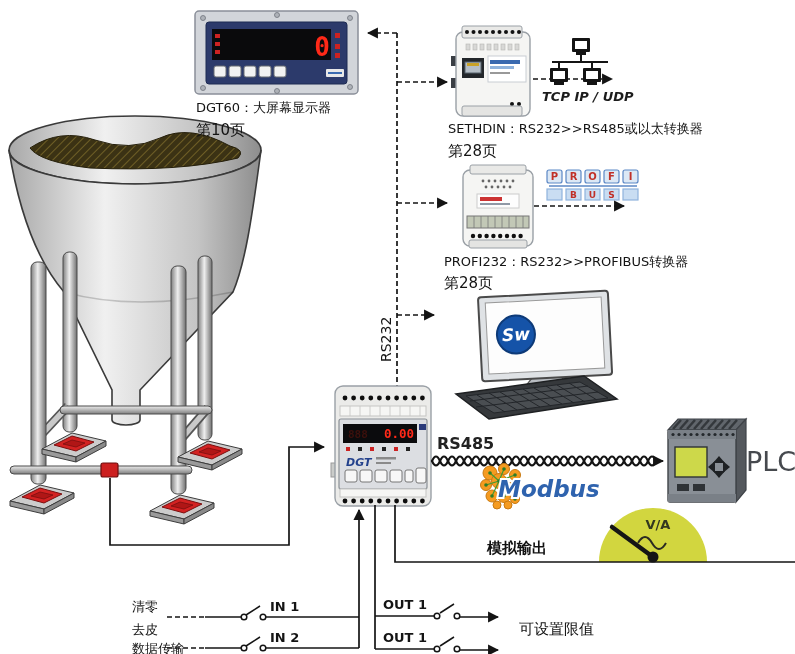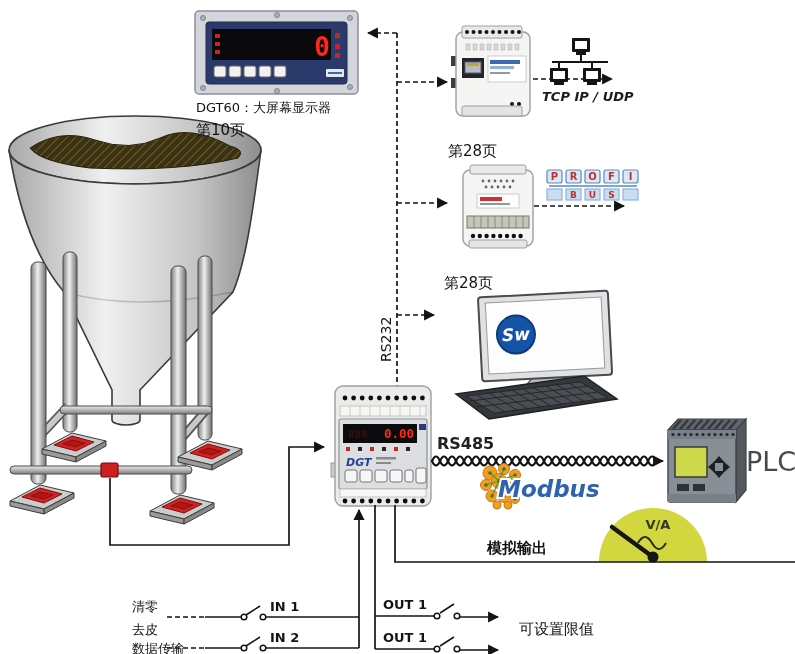--- a/index.html
+++ b/index.html
@@ -487,22 +487,24 @@
           <circle class="swc" cx="457" cy="649" r="2.8"></circle>
     </g>
     <path class="ln" d="M460,650 L498,650" marker-end="url(#arr)"></path>
   </g>
 </svg>
 
 <div class="lbl cjk" style="left:196px;top:100px;">DGT60：大屏幕显示器</div>
 <div class="lbl page" style="left:196px;top:121px;">第10页</div>
 
 <div class="lbl tcp" style="left:542px;top:89px;font-style:italic;">TCP IP / UDP</div>
+<div class="lbl cjk" style="left:448px;top:121px;">SETHDIN：RS232&gt;&gt;RS485或以太转换器</div>
 <div class="lbl page" style="left:448px;top:142px;">第28页</div>
 
+<div class="lbl cjk" style="left:444px;top:254px;">PROFI232：RS232&gt;&gt;PROFIBUS转换器</div>
 <div class="lbl page" style="left:444px;top:274px;">第28页</div>
 
 <div class="lbl analog-title" style="left:487px;top:539px;">模拟输出</div>
 
 <div class="lbl cjk" style="left:132px;top:599px;">清零</div>
 <div class="lbl cjk" style="left:132px;top:622px;">去皮</div>
 <div class="lbl cjk" style="left:132px;top:641px;">数据传输</div>
 
 <div class="lbl iolabel" style="left:270px;top:599px;">IN 1</div>
 <div class="lbl iolabel" style="left:270px;top:630px;">IN 2</div>

